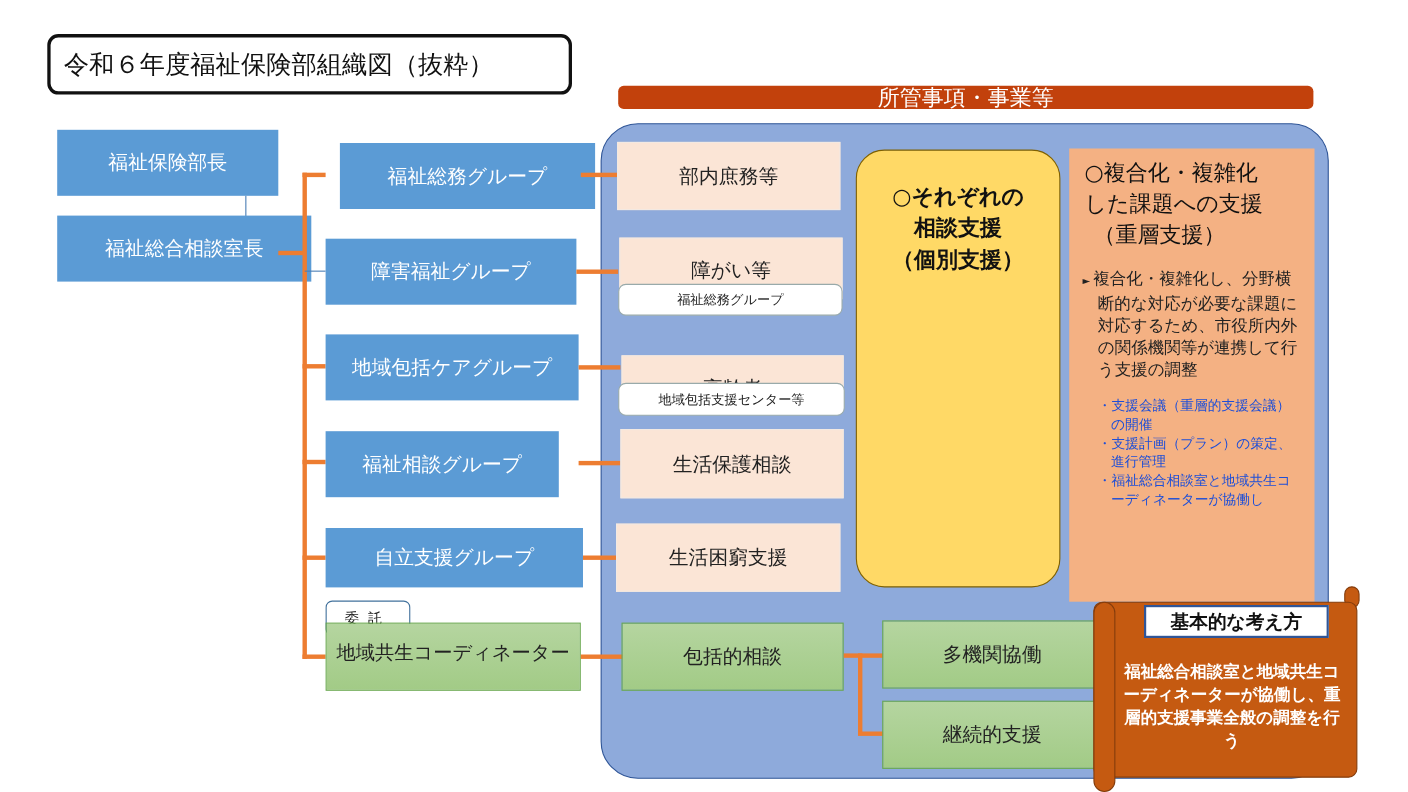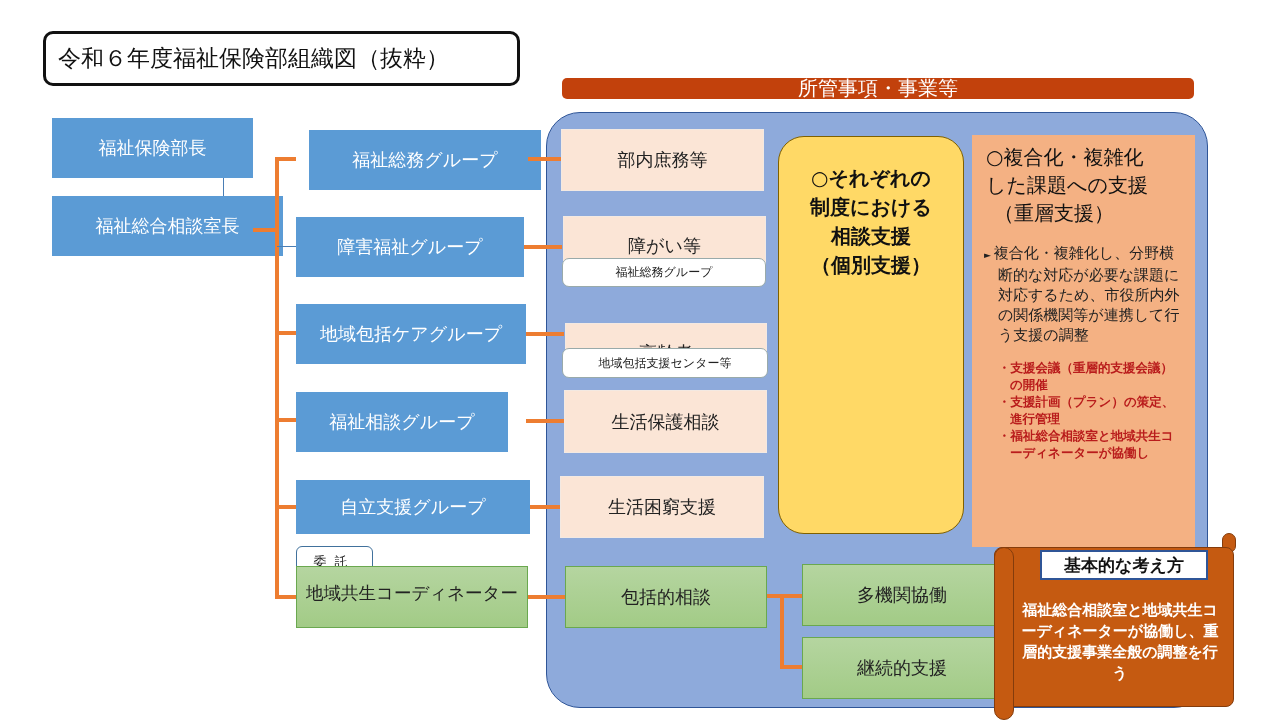--- a/index.html
+++ b/index.html
@@ -12,21 +12,21 @@
   .panel{left:546px;top:112px;width:662px;height:596px;background:#8eaadb;border:1px solid #2f5597;border-radius:34px;}
   .green-hdr{left:562px;top:78px;width:632px;height:21px;background:#c2410c;border-radius:5px;color:#fff;font-size:20px;display:flex;align-items:center;justify-content:center;}
   .peach{background:#fbe5d6;color:#222;display:flex;justify-content:center;font-size:18px;border:1px solid #f3e9e2;}
   .pill{background:#fff;border:1px solid #9aa;border-radius:7px;font-size:12px;color:#222;display:flex;align-items:center;justify-content:center;}
   .yellow{left:778px;top:136px;width:186px;height:398px;background:#ffd966;border:1px solid #7f6000;border-radius:26px;padding:10px 8px;color:#111;}
   .yellow h2{margin:17px;font-size:20px;line-height:29px;text-align:center;font-weight:bold;}
   .yellow p{margin:38px 0 0 0;font-size:15px;line-height:20px;padding-left:12px;text-indent:-12px;color:#222;}
   .orange{left:972px;top:135px;width:223px;height:412px;background:#f4b183;padding:6px 12px;color:#111;}
   .orange h2{margin:2px;font-size:20px;line-height:28px;font-weight:normal;}
   .orange p{margin:16px 0 0 0;font-size:15px;line-height:20px;padding-left:14px;text-indent:-14px;color:#222;}
-  .orange ul{margin:14px 0 0 0;padding:0 0 0 26px;list-style:none;font-size:12.5px;line-height:17px;color:#b91c1c;font-weight:bold;}
+  .orange ul{margin:14px 0 0 0;padding:0 0 0 26px;list-style:none;font-size:12.5px;line-height:17px;color:#1d4ed8;}
   .orange li{text-indent:-12px;padding-left:0;}
   .lgreen{background:linear-gradient(#b5d5a0,#a2cb86);border:1px solid #6aa84f;color:#222;display:flex;align-items:center;justify-content:center;font-size:18px;}
   .scroll{left:994px;top:547px;width:240px;height:160px;background:#c55a11;border-radius:8px;border:1px solid #843c0c;}
   .scroll-roll{left:994px;top:547px;width:20px;height:173px;background:#c55a11;border:1px solid #843c0c;border-radius:10px;}
   .scroll-knob{left:1222px;top:533px;width:14px;height:20px;background:#c55a11;border:1px solid #843c0c;border-radius:7px;}
   .basic-title{left:1040px;top:550px;width:168px;height:30px;background:#fff;border:2px solid #2f5597;font-size:17px;font-weight:bold;color:#111;display:flex;align-items:center;justify-content:center;}
   .basic-body{left:1020px;top:600px;width:200px;color:#fff;font-weight:bold;font-size:15px;line-height:21px;text-align:center;}
   .itaku{left:296px;top:546px;width:77px;height:32px;background:#fff;border:1px solid #41719c;border-radius:6px;font-size:13px;display:flex;align-items:center;justify-content:center;color:#222;letter-spacing:8px;}
 </style>
 </head>
@@ -66,21 +66,20 @@
 <div class="abs peach" style="left:563px;top:216px;width:203px;height:56px;padding-top:17px;">障がい等</div>
 <div class="abs pill" style="left:562px;top:258px;width:204px;height:29px;">福祉総務グループ</div>
 <div class="abs peach" style="left:565px;top:303px;width:202px;height:50px;padding-top:17px;margin-top:20px;">高齢者</div>
 <div class="abs pill" style="left:562px;top:348px;width:206px;height:30px;">地域包括支援センター等</div>
 <div class="abs peach" style="left:564px;top:390px;width:203px;height:63px;align-items:center;">生活保護相談</div>
 <div class="abs peach" style="left:560px;top:476px;width:204px;height:62px;align-items:center;">生活困窮支援</div>
 
 <div class="abs yellow">
   <h2>
     <div>○それぞれの</div>
-    <div>制度における</div>
     <div>相談支援</div>
     <div>（個別支援）</div>
   </h2>
 </div>
 
 <div class="abs orange">
   <h2>
     <div>○複合化・複雑化</div>
     <div>した課題への支援</div>
     <div style="padding-left:8px;">（重層支援）</div>

